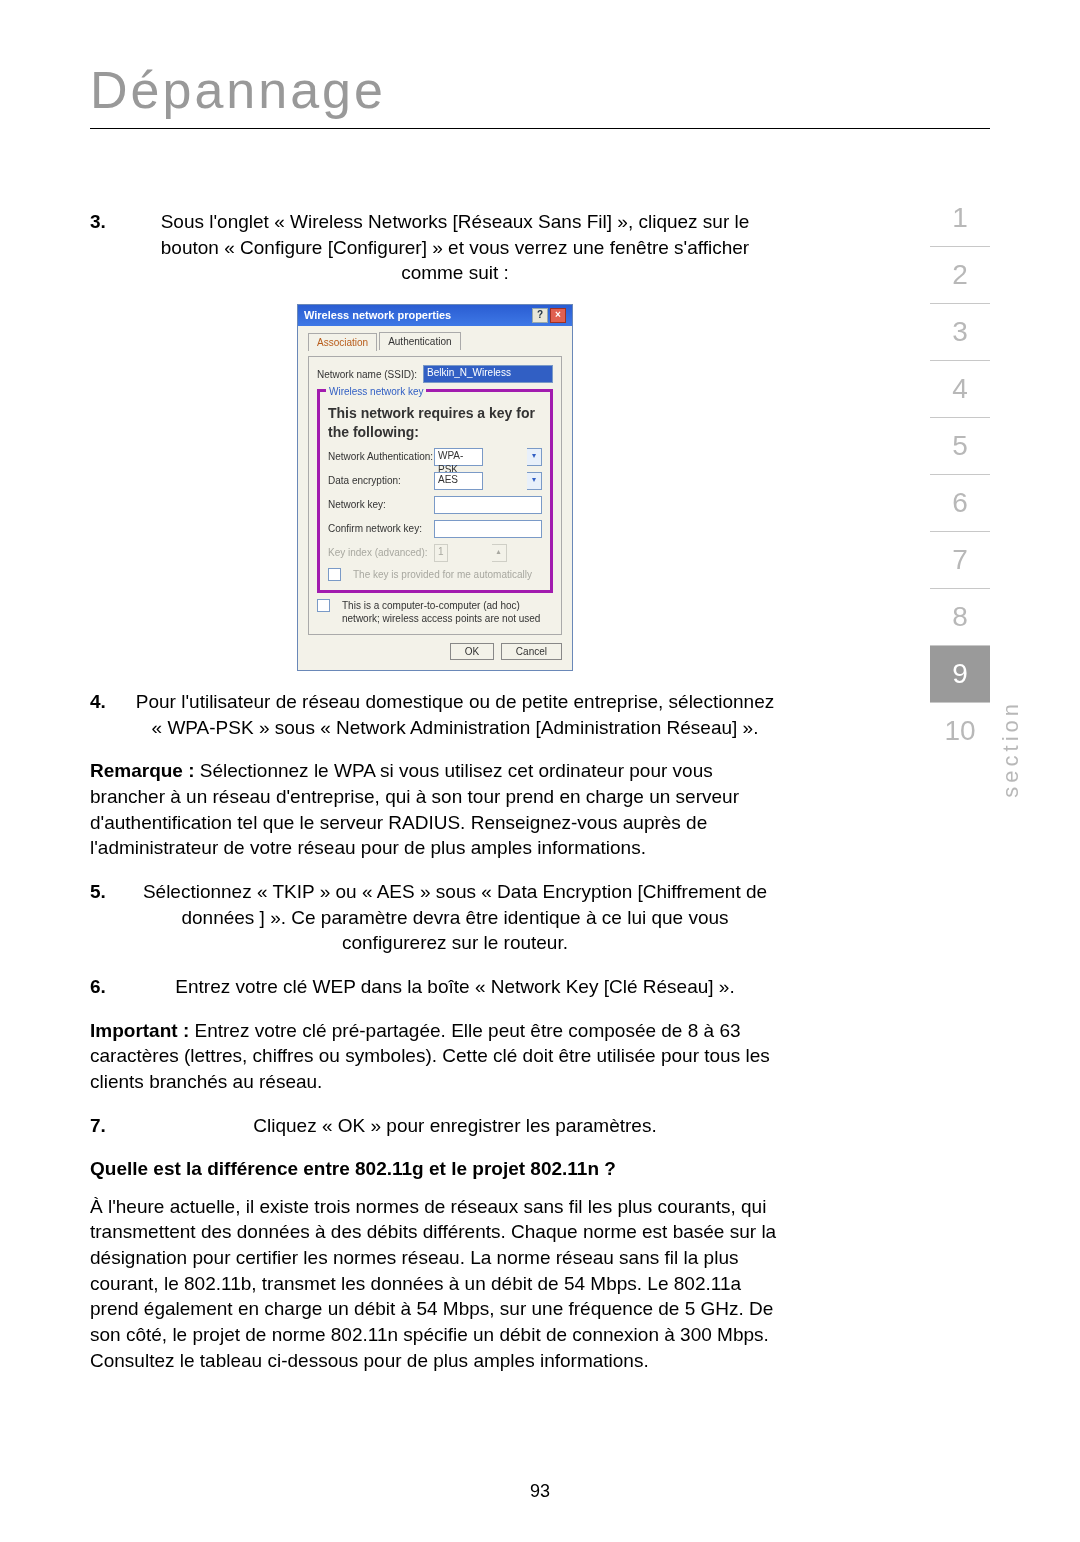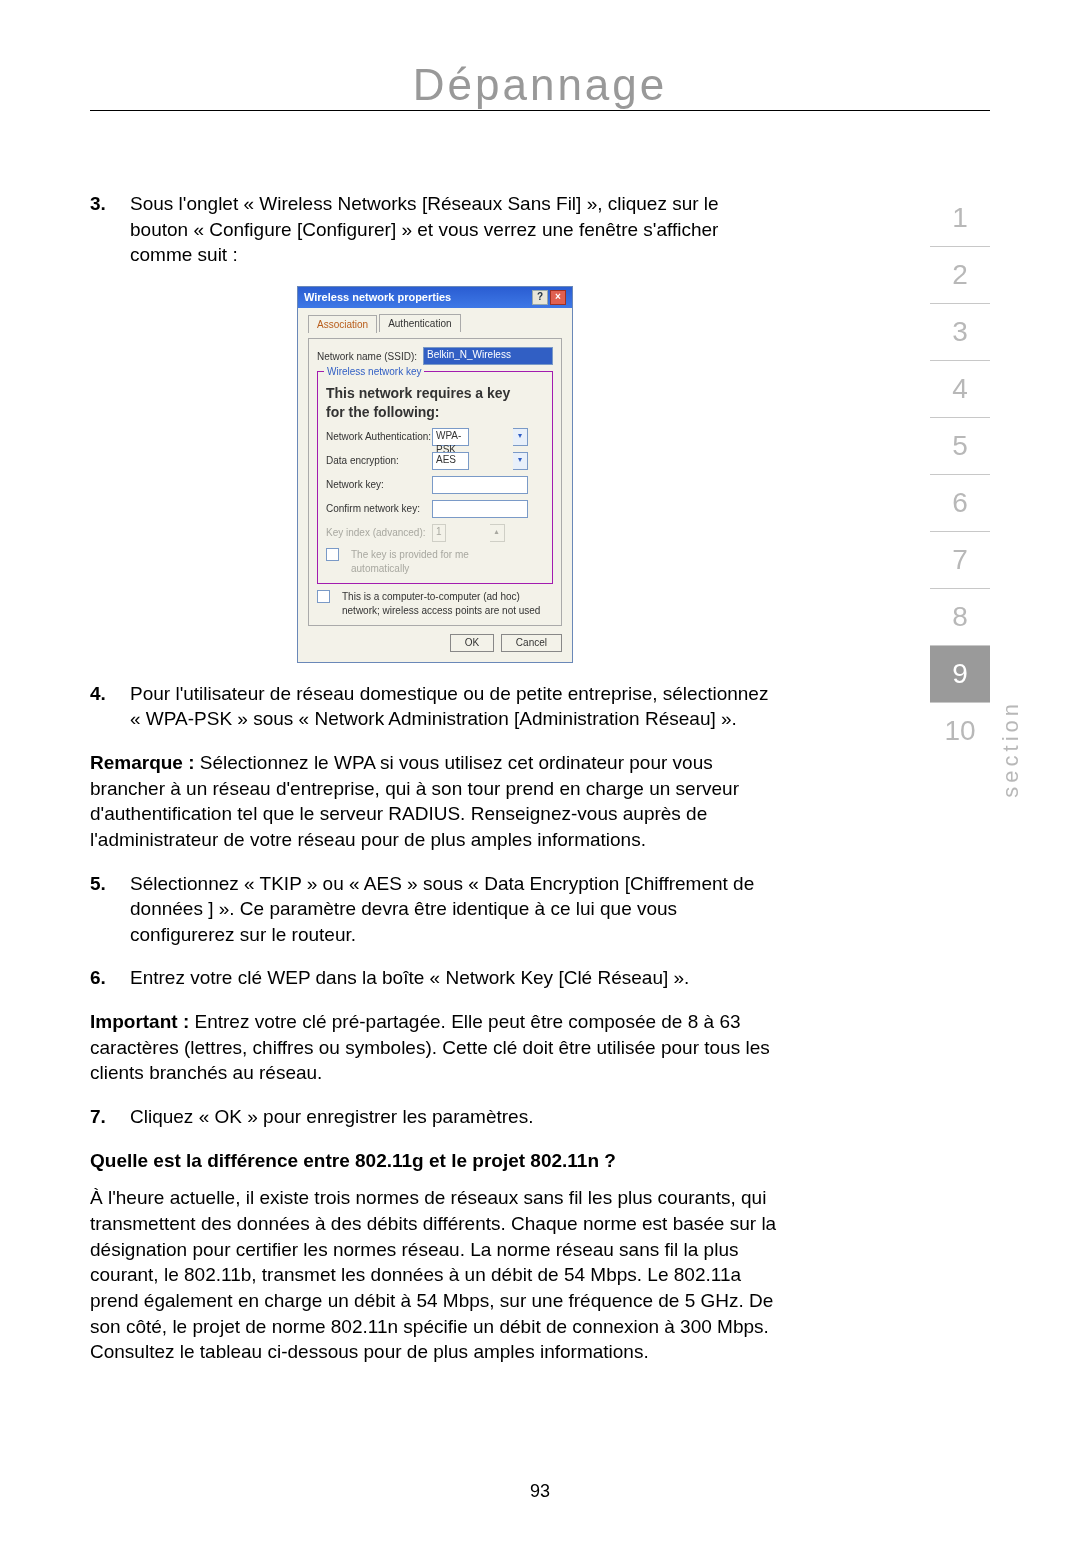--- a/index.html
+++ b/index.html
@@ -11,25 +11,25 @@
     height: 1542px;
     position: relative;
   }
   .page {
     padding: 60px 90px 40px 90px;
     position: relative;
     height: 100%;
     box-sizing: border-box;
   }
   .title {
-    font-size: 44px;
+    font-size: 52px;
     color: #999;
     letter-spacing: 3px;
     font-weight: 400;
-    text-align: center;
+    margin-bottom: 8px;
   }
   .title-rule {
     border: none;
     border-top: 1.5px solid #000;
     margin: 0 0 80px 0;
   }
   .content {
     width: 690px;
     font-size: 19px;
     line-height: 1.35;
@@ -39,20 +39,21 @@
     display: flex;
     margin-bottom: 18px;
   }
   .numitem .num {
     width: 40px;
     flex-shrink: 0;
     font-weight: bold;
   }
   .numitem .txt {
     flex: 1;
+    text-align: center;
   }
   .bold {
     font-weight: bold;
   }
   .para {
     margin-bottom: 18px;
   }
   .subheading {
     font-weight: bold;
     font-size: 19px;
@@ -156,22 +157,22 @@
     width: 14px;
     border: 1px solid #7a9ac7;
     border-left: none;
     background: #e8f0fa;
     color: #315fc4;
     font-size: 8px;
     text-align: center;
     line-height: 14px;
   }
   .frame {
-    border: 1px solid #a21caf;
-    padding: 6px 24px 8px 8px;
+    border: 3px solid #a21caf;
+    padding: 6px 8px 8px 8px;
     position: relative;
   }
   .frame .legend {
     position: absolute;
     top: -7px;
     left: 6px;
     background: #f3f2e9;
     padding: 0 3px;
     font-size: 10px;
     color: #315fc4;

